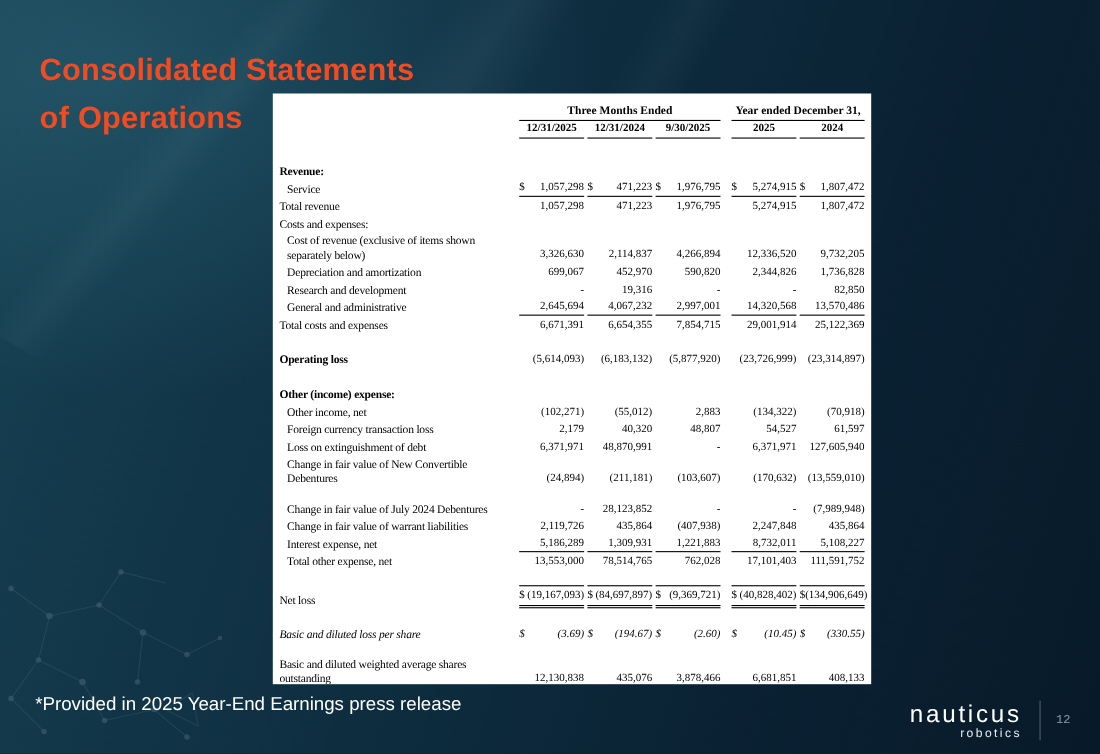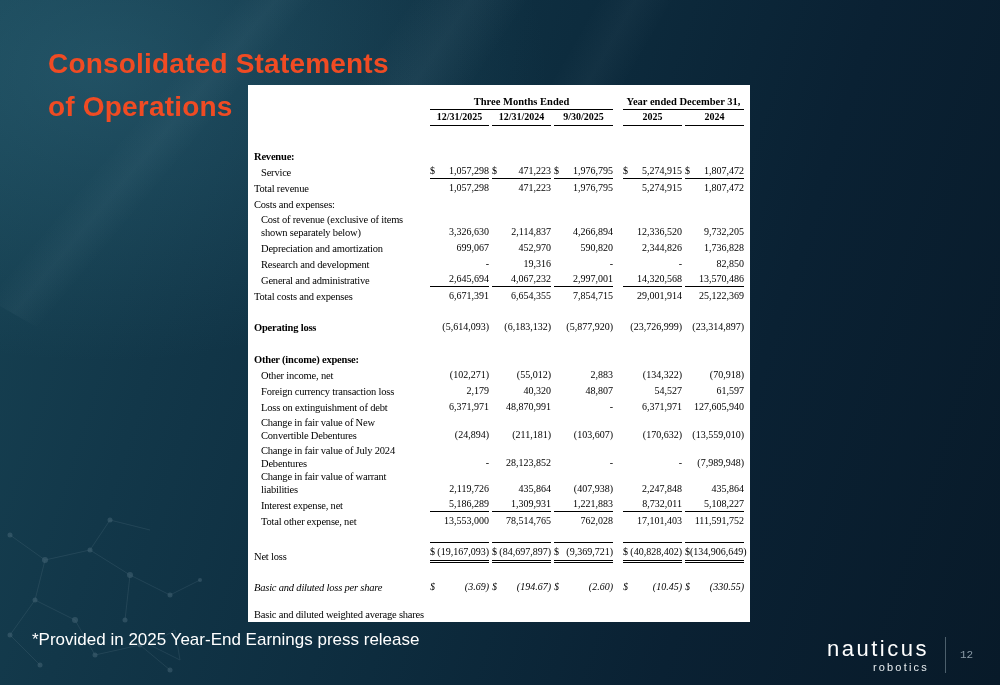--- a/index.html
+++ b/index.html
@@ -12,34 +12,34 @@
        background:radial-gradient(640px 420px at 10% 10%,rgba(66,134,156,0.28),transparent 70%);}
   .streak{position:absolute;pointer-events:none;}
   .s1{left:150px;top:-120px;width:560px;height:360px;transform:rotate(24deg);
       background:linear-gradient(100deg,transparent 42%,rgba(200,230,240,0.05) 50%,transparent 58%);}
   .s2{left:320px;top:-140px;width:620px;height:300px;transform:rotate(20deg);
       background:linear-gradient(100deg,transparent 45%,rgba(200,230,240,0.035) 50%,transparent 55%);}
   .s3{left:-60px;top:-60px;width:420px;height:420px;transform:rotate(30deg);
       background:linear-gradient(100deg,transparent 44%,rgba(200,230,240,0.04) 50%,transparent 56%);}
   .net-pattern{position:absolute;left:0;bottom:0;opacity:0.5;pointer-events:none;}
 
-  .title{position:absolute;left:48px;top:42px;color:#F04B23;font-weight:700;
+  .title{position:absolute;left:36px;top:42px;color:#F04B23;font-weight:700;
          font-size:28px;line-height:43px;letter-spacing:0.2px;}
 
   .footnote{position:absolute;left:32px;top:630px;color:#ffffff;font-size:17px;}
 
   .footer{position:absolute;right:22px;bottom:12px;display:flex;align-items:center;}
   .brand{text-align:right;color:#fff;}
   .brand-name{font-size:22px;letter-spacing:2.5px;font-weight:400;line-height:22px;}
   .brand-sub{font-size:11px;letter-spacing:2.2px;font-weight:300;color:#e8edf0;margin-top:1px;}
   .footer-divider{width:1px;height:36px;background:#4c5f6c;margin:0 14px 0 16px;}
   .page-number{color:#8c9ca8;font-size:11px;min-width:18px;font-family:Liberation Mono, monospace;}
 
   
-  .table-card{position:absolute;left:248px;top:85px;width:502px;height:537px;background:#ffffff;
+  .table-card{position:absolute;left:248px;top:85px;width:544px;height:537px;background:#ffffff;
               box-sizing:border-box;padding:10px 6px 0 6px;color:#000;
               font-family:"Liberation Serif",serif;overflow:hidden;}
   .t-row{display:flex;align-items:flex-end;min-height:16px;}
   .t-label{flex:1 1 auto;font-size:10.5px;line-height:13px;letter-spacing:-0.2px;padding-right:3px;}
   .t-label.ind{padding-left:7px;}
   .b{font-weight:700;}
   .t-cell{flex:0 0 59px;width:59px;margin-left:3px;display:flex;justify-content:space-between;
           align-items:flex-end;font-size:10px;line-height:14px;white-space:nowrap;}
   .t-cell .val{margin-left:auto;}
   .gapL{margin-left:10px !important;}

